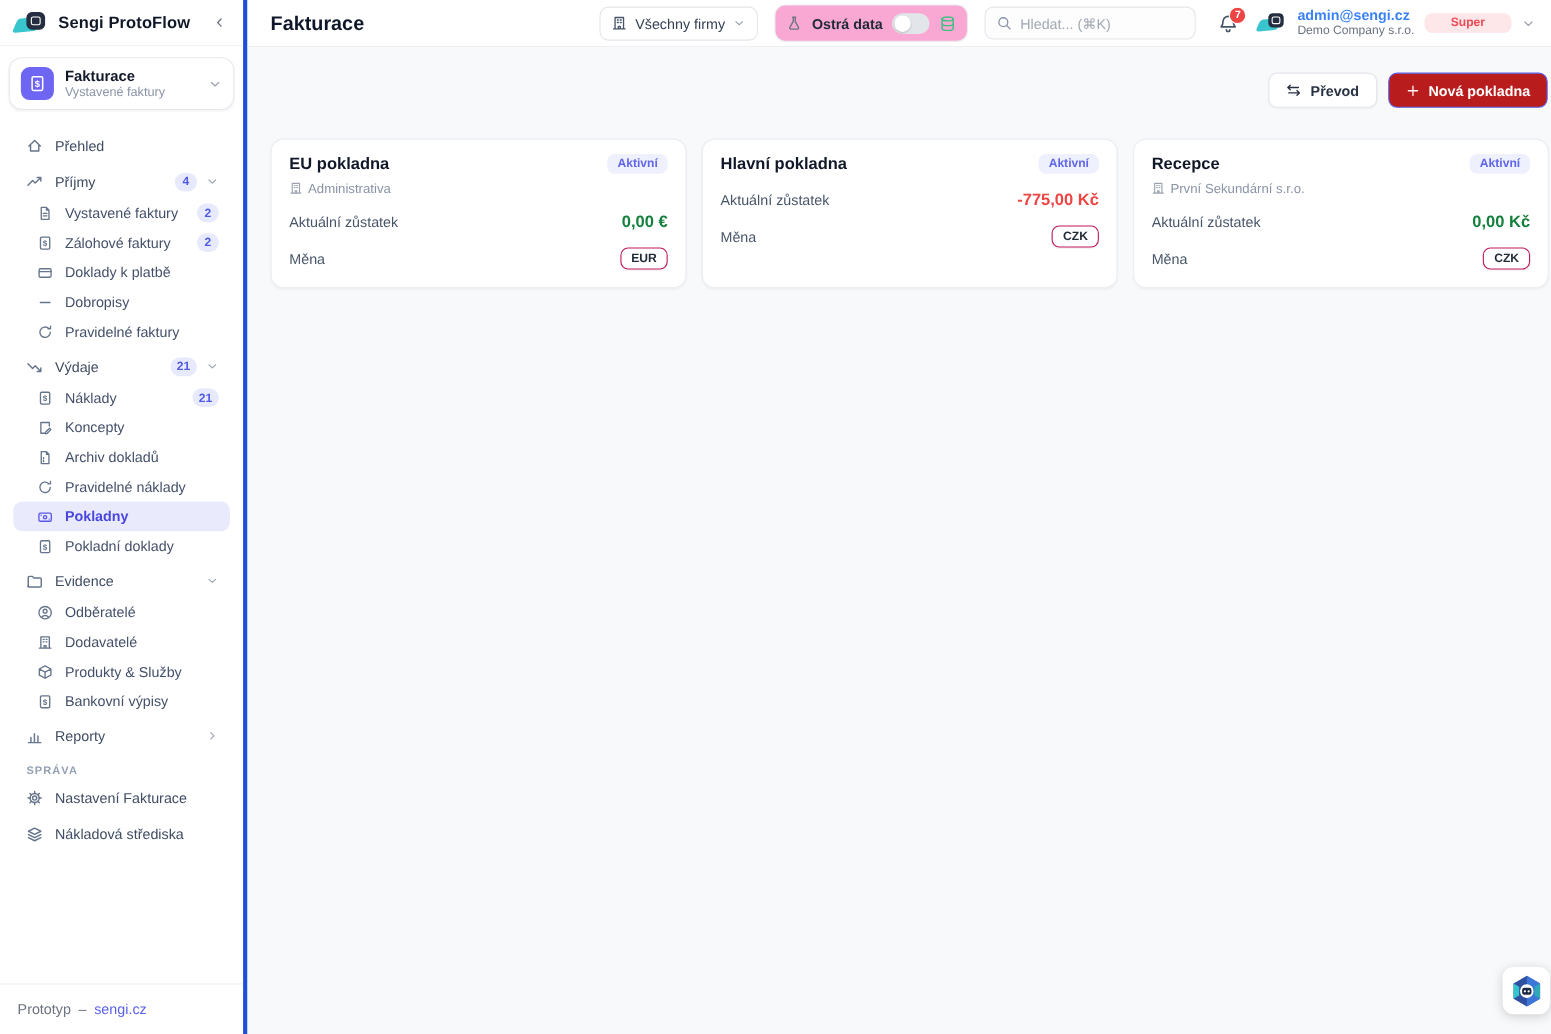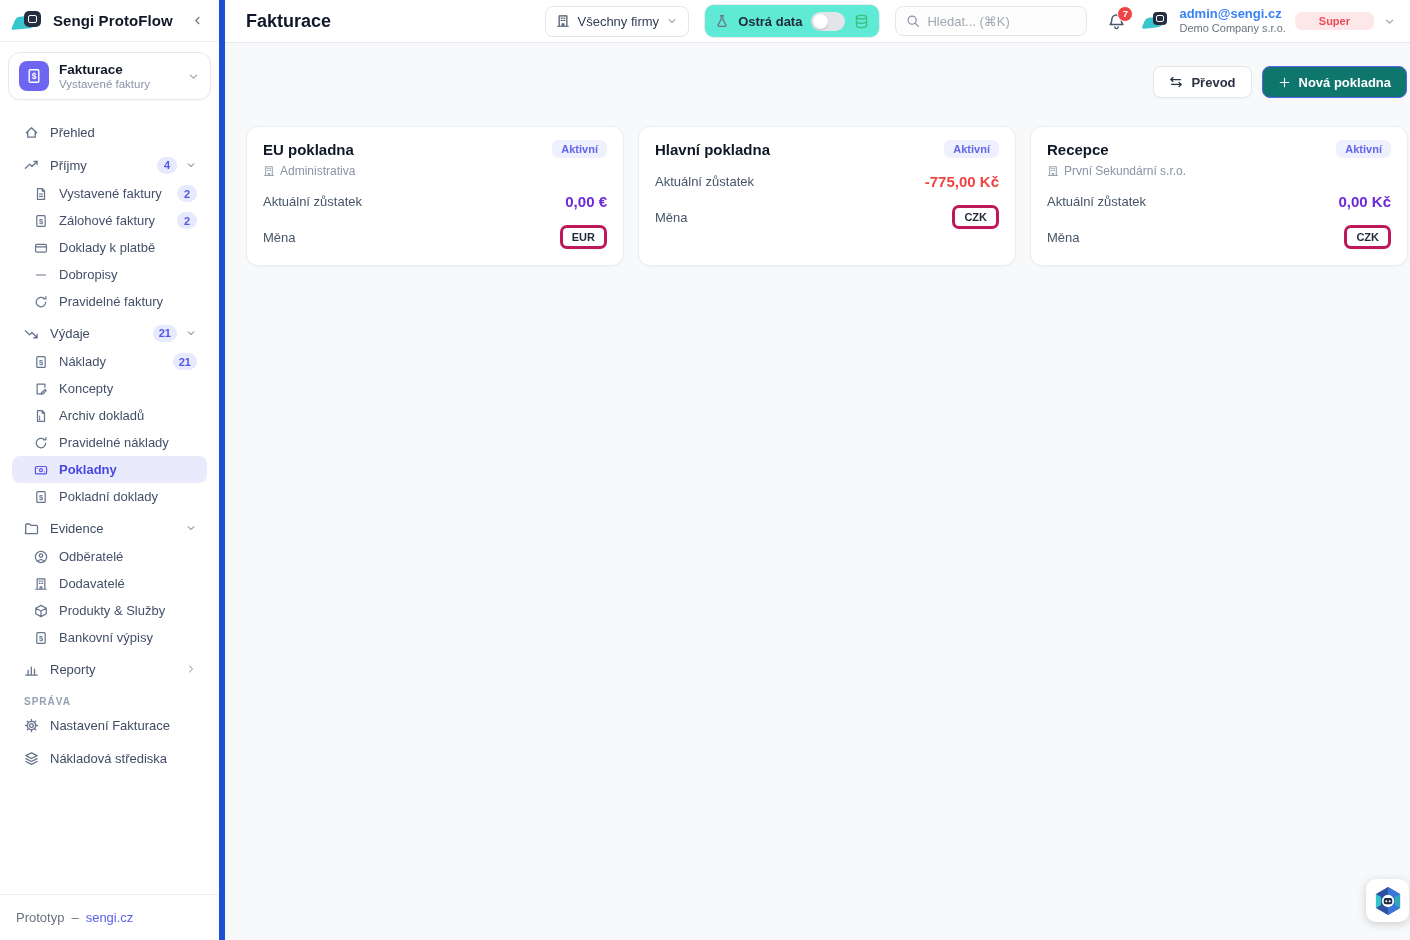--- a/index.html
+++ b/index.html
@@ -11,21 +11,21 @@
     color: #16202e;
     overflow: hidden;
     position: relative;
   }
   svg { display: block; }
   .ic { stroke: currentColor; fill: none; stroke-width: 1.4; stroke-linecap: round; stroke-linejoin: round; }
 
   
   .sidebar {
     width: 225px; min-width: 225px; height: 100%;
-    background: #fff; border-right: 6px solid #1d4ed8;
+    background: #fff; border-right: 4px solid #1d4ed8;
     display: flex; flex-direction: column;
   }
   .sb-header {
     height: 42px; display: flex; align-items: center;
     padding: 0 10px 0 14px; border-bottom: 1px solid #eef0f3;
   }
   .logo { position: relative; width: 30px; height: 24px; flex: 0 0 auto; }
   .logo .tealshape {
     position: absolute; left: 0; top: 7px; width: 22px; height: 13px;
     background: #38c5ce; border-radius: 3px; transform: skewX(-28deg) rotate(-6deg);
@@ -96,21 +96,21 @@
 
   .pill-btn {
     height: 31px; background: #fff; border: 1px solid #e3e6ea; border-radius: 8px;
     display: flex; align-items: center; gap: 7px; padding: 0 10px; cursor: pointer;
     font-size: 13px; color: #334155; font-weight: 400;
   }
   .pill-btn .bicon { color: #475569; }
   .pill-btn .pchev { color: #9aa3af; }
 
   .env-group {
-    height: 34px; background: #5eead4; border: 1px solid #e9ebef; border-radius: 10px;
+    height: 34px; background: #f9a8d4; border: 1px solid #e9ebef; border-radius: 10px;
     display: flex; align-items: center; gap: 9px; padding: 4px 10px;
   }
   .env-group .flask { color: #6b7280; }
   .env-label { font-size: 13px; font-weight: 600; color: #1f2937; }
   .toggle { width: 34px; height: 19px; border-radius: 10px; background: #e2e5ea; position: relative; cursor: pointer; border: none; }
   .toggle .knob { position: absolute; left: 2px; top: 2px; width: 15px; height: 15px; border-radius: 50%; background: #fff; box-shadow: 0 1px 2px rgba(0,0,0,.2); }
   .db-icon { color: #3fbf7f; }
 
   .searchbox {
     width: 192px; height: 30px; border: 1px solid #e3e6ea; border-radius: 8px; background: #fdfdfe;
@@ -134,39 +134,39 @@
   .role-badge {
     background: #fde7e9; color: #ee4b55; font-size: 11px; font-weight: 600;
     padding: 3px 24px; border-radius: 7px;
   }
   .user-chev { color: #9aa3af; }
 
   .content { flex: 1; background: #f8f9fa; padding: 23px 2px 0 21px; position: relative; min-width: 0; }
   .toolbar-row { display: flex; justify-content: flex-end; gap: 10px; margin-bottom: 28px; padding-right: 1px; }
   .btn { height: 32px; border-radius: 8px; display: flex; align-items: center; gap: 8px; padding: 0 15px; font-size: 13px; font-weight: 600; cursor: pointer; font-family: inherit; }
   .btn-secondary { background: #fff; border: 1px solid #e3e6ea; color: #273142; box-shadow: 0 1px 2px rgba(16,24,40,.04); }
-  .btn-primary { background: #0f766e; border: 1px solid #5b61ec; color: #fff; }
+  .btn-primary { background: #b91c1c; border: 1px solid #5b61ec; color: #fff; }
 
   .cards-row { display: flex; gap: 14px; align-items: stretch; }
   .card {
     flex: 1; background: #fff; border: 1px solid #eceef2; border-radius: 12px;
     padding: 13px 16px 16px 16px; box-shadow: 0 1px 2px rgba(16,24,40,.04); cursor: pointer; min-width: 0;
   }
   .card-head { display: flex; align-items: center; justify-content: space-between; }
   .card-title { font-size: 15px; font-weight: 700; color: #101828; }
   .status-badge { background: #eef0fd; color: #6066e8; font-size: 11px; font-weight: 600; padding: 3px 9px; border-radius: 7px; }
   .card-company { margin-top: 6px; display: flex; align-items: center; gap: 5px; color: #8a94a6; font-size: 12px; }
   .card-company .cicon { color: #9aa3af; }
   .card-row { margin-top: 15px; display: flex; align-items: center; justify-content: space-between; }
   .card-row .rlabel { font-size: 13px; color: #475569; }
   .balance { font-size: 15px; font-weight: 700; }
-  .balance.pos { color: #6d28d9; }
+  .balance.pos { color: #15803d; }
   .balance.neg { color: #ef4444; }
   .currency-pill {
-    border: 3px solid #be185d; border-radius: 7px; padding: 3px 9px; background: #fff;
+    border: 1px solid #be185d; border-radius: 7px; padding: 3px 9px; background: #fff;
     font-size: 11px; font-weight: 700; color: #1f2937; box-shadow: 0 1px 1px rgba(16,24,40,.05);
   }
 
   .chat-widget {
     position: absolute; right: 1px; bottom: 18px; width: 43px; height: 43px;
     background: #fff; border-radius: 10px; box-shadow: 0 2px 10px rgba(0,0,0,.18);
     display: flex; align-items: center; justify-content: center; cursor: pointer; border: none;
   }
 </style>
 </head>

